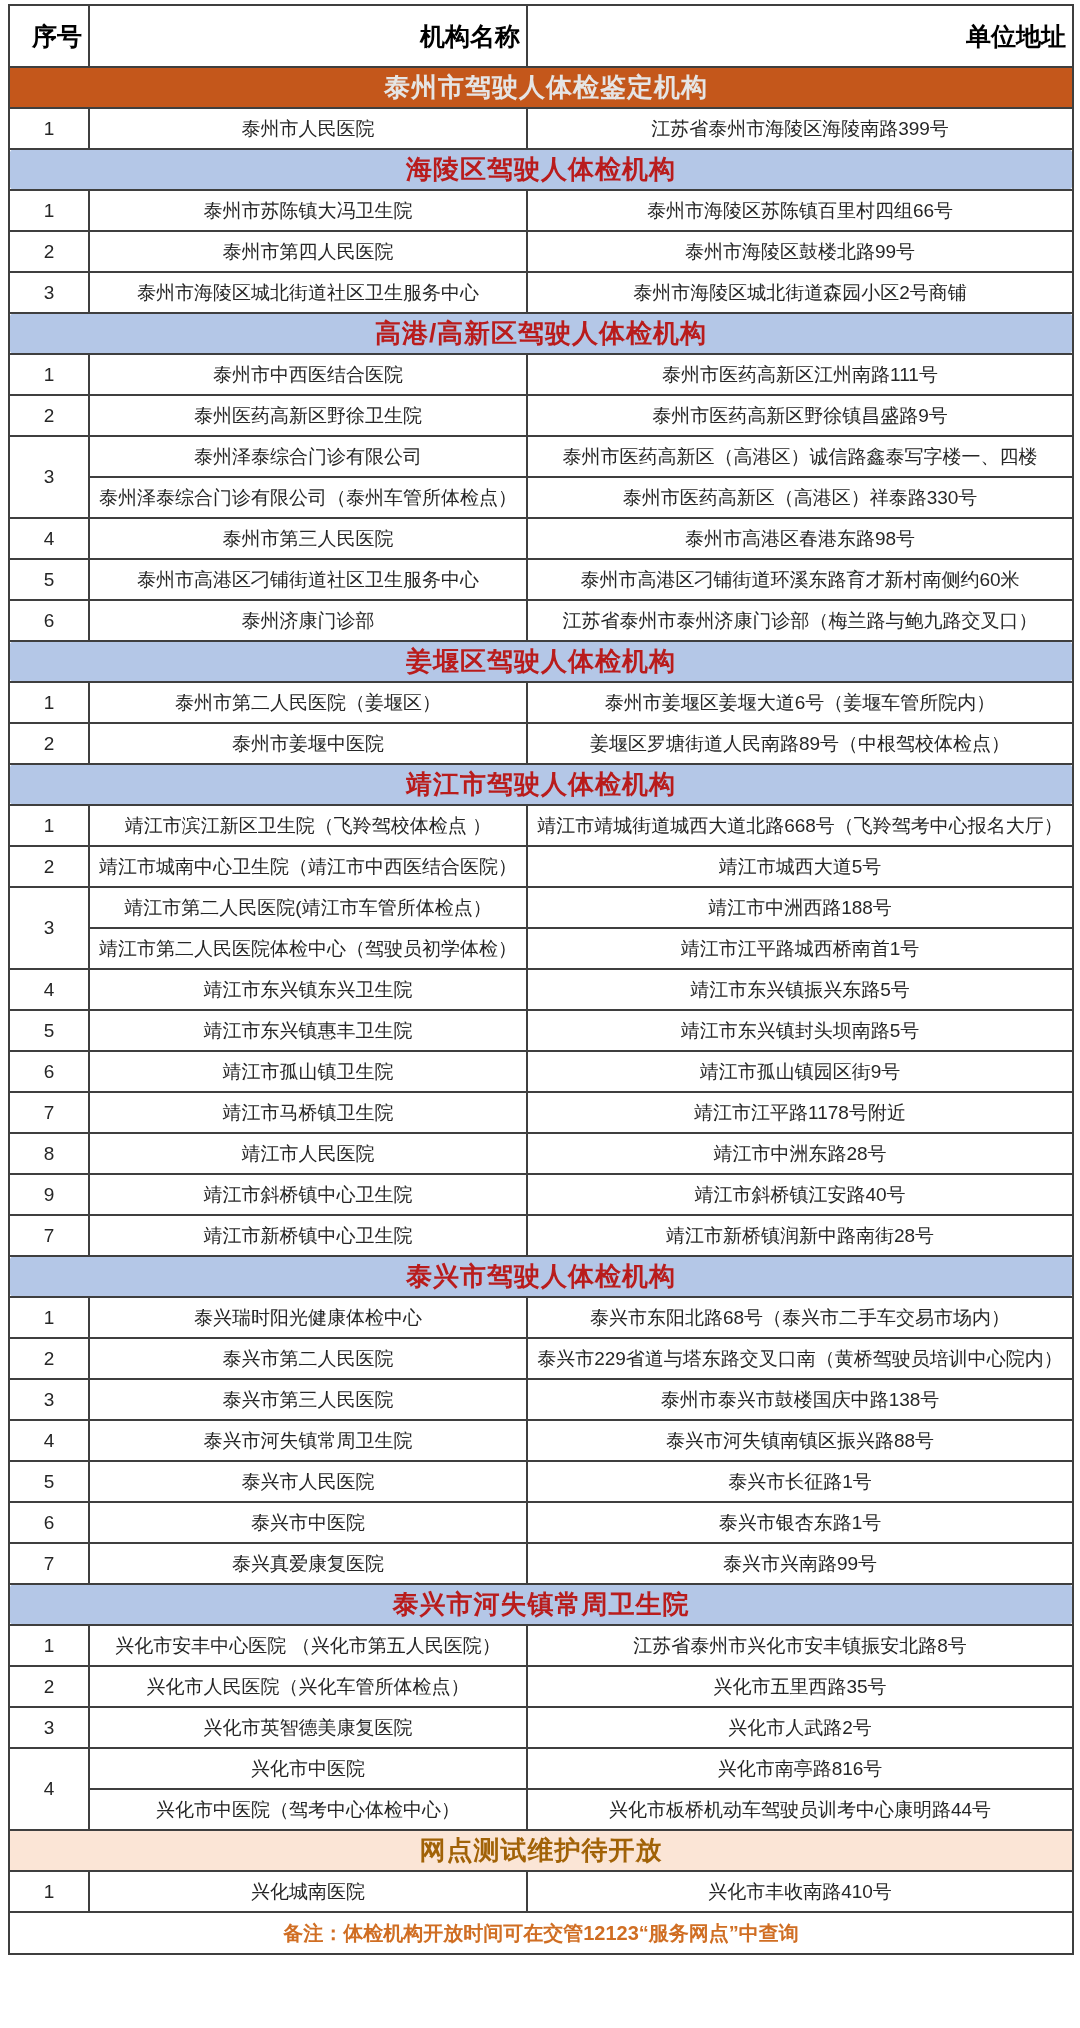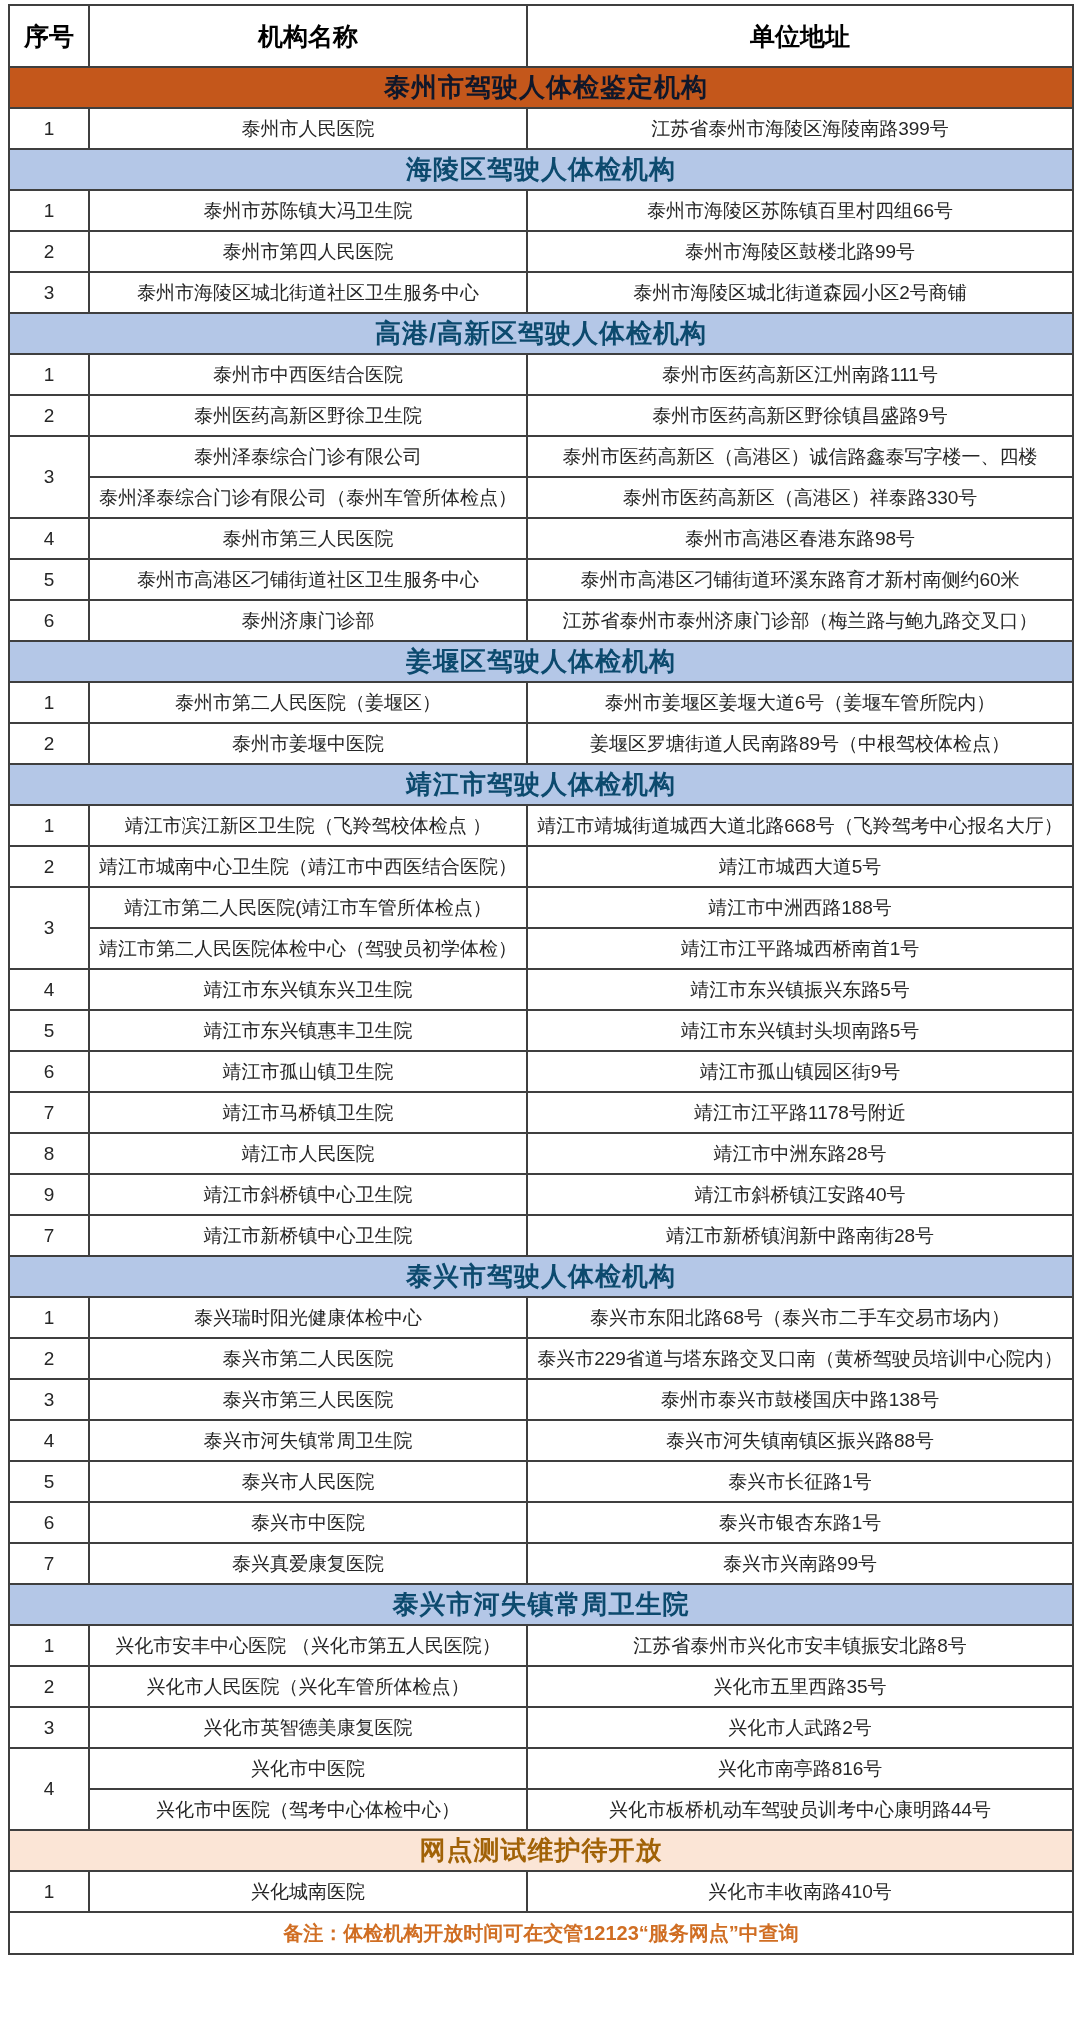--- a/index.html
+++ b/index.html
@@ -37,31 +37,32 @@
   }
   col.c-no{ width:80px; }
   col.c-name{ width:438px; }
   col.c-addr{ width:546px; }
   tr.header-row th{
     height:60px;
     font-size:25px;
     font-weight:bold;
     color:#000;
     background:#fff;
+    text-align:right;
   }
   tr.data-row td{ height:39px; font-size:19px; }
   td.serial{ font-size:20px; }
   tr.banner-row td{
     height:39px;
     font-size:26px;
     font-weight:bold;
     letter-spacing:1px;
   }
-  tr.banner-orange td{ background:var(--c-orange); color:#0f172a;padding-left:16px; }
-  tr.banner-blue td{ background:var(--c-blue); color:#0c4a6e; }
+  tr.banner-orange td{ background:var(--c-orange); color:#e5e5e5;padding-left:16px; }
+  tr.banner-blue td{ background:var(--c-blue); color:#b91c1c;border-radius:6px; }
   tr.banner-peach td{ background:var(--c-peach); color:#a16207; }
   td.sub-top{ border-bottom:1px solid var(--c-subgrid);margin-left:40px; }
   tr.note-row td{
     height:40px;
     font-size:20px;
     font-weight:bold;
     color:var(--c-note);
   }
 </style>
 </head>

